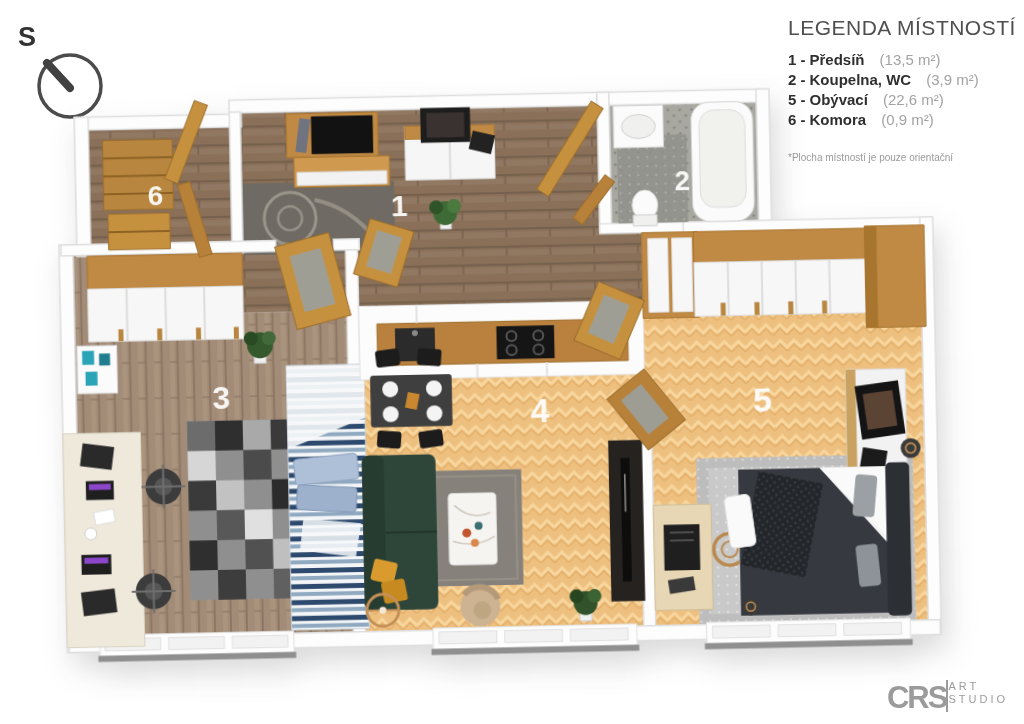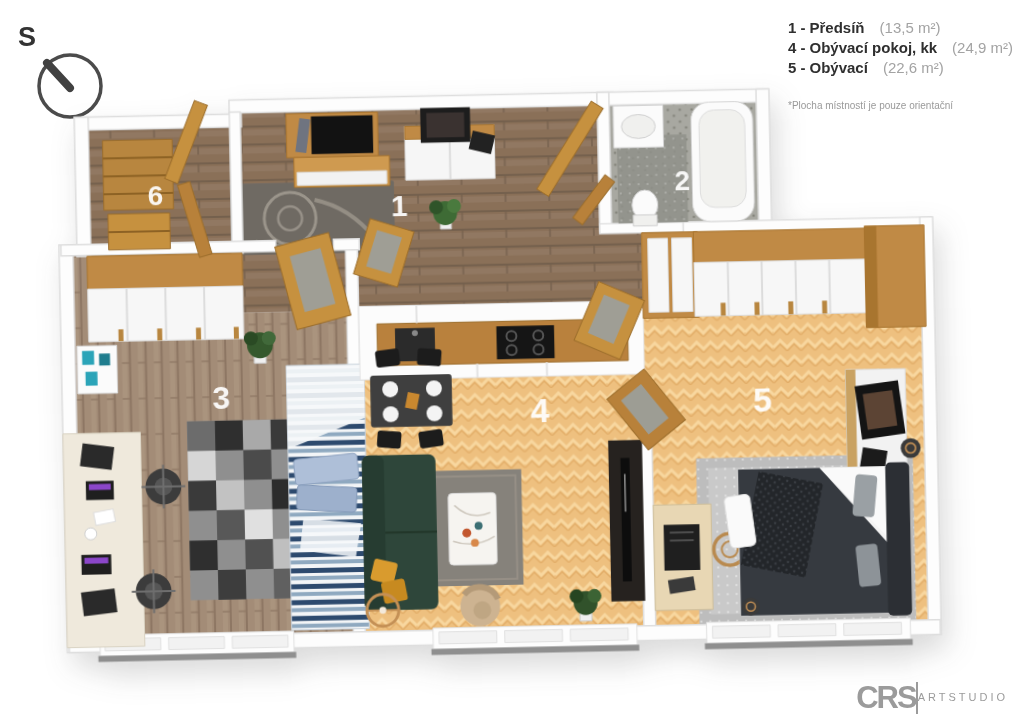--- a/index.html
+++ b/index.html
@@ -20,47 +20,51 @@
   .legend-item .area{color:#a3a3a3;margin-left:15px;font-weight:400;}
   .legend-footnote{margin-top:24px;font-size:10px;color:#9a9a9a;}
 
   
   .plan{position:absolute;left:50px;top:85px;width:905px;height:600px;
         transform:rotate(-1.2deg);
         filter:drop-shadow(6px 14px 14px rgba(40,40,40,.17));}
   .roomnum{font-family:"Liberation Sans","DejaVu Sans",sans-serif;font-weight:bold;fill:#ffffff;opacity:.93;}
 
   
-  .logo{position:absolute;right:16px;bottom:8px;display:flex;align-items:center;gap:0;color:#9b9b9b;}
+  .logo{position:absolute;right:16px;bottom:8px;display:flex;gap:0;color:#9b9b9b;}
   .logo .initials{font-size:31px;font-weight:bold;letter-spacing:-2px;}
   .logo .divider{width:2px;height:32px;background:#9b9b9b;}
-  .logo .words{display:flex;flex-direction:row;font-size:11px;letter-spacing:3px;line-height:1.2;}
+  .logo .words{display:flex;flex-direction:column;font-size:11px;letter-spacing:3px;line-height:1.2;}
 </style>
 </head>
 <body>
 
 <div class="stage">
 
   <div class="compass">
     <div class="north">S</div>
     <svg width="80" height="80" viewBox="0 0 80 80">
       <circle cx="42" cy="44" r="31" fill="none" stroke="#4b4b4b" stroke-width="3.5"></circle>
       <line x1="42" y1="46" x2="19" y2="21" stroke="#414141" stroke-width="8" stroke-linecap="round"></line>
     </svg>
   </div>
 
   <div class="legend">
+    <div class="legend-title">LEGENDA MÍSTNOSTÍ</div>
     <div class="legend-item">
       <span class="num">1 -</span><span class="name">Předsíň</span><span class="area">(13,5 m²)</span>
     </div>
     <div class="legend-item">
-      <span class="num">4 -</span><span class="name">Obývací pokoj, kk</span><span class="area">(24,9 m²)</span>
+      <span class="num">2 -</span><span class="name">Koupelna, WC</span><span class="area">(3,9 m²)</span>
     </div>
     <div class="legend-item">
       <span class="num">5 -</span><span class="name">Obývací</span><span class="area">(22,6 m²)</span>
+    </div>
+    <div class="legend-item">
+      <span class="num">6 -</span><span class="name">Komora</span><span class="area">(0,9 m²)</span>
     </div>
     <div class="legend-footnote">*Plocha místností je pouze orientační</div>
   </div>
 
   <svg class="plan" viewBox="0 0 910 600">
     <defs>
       <pattern id="herring" width="28" height="16" patternUnits="userSpaceOnUse">
         <rect width="28" height="16" fill="#eec07f"></rect>
         <path d="M0,12 L7,5 L14,12 L21,5 L28,12" stroke="#f8d79f" stroke-width="3" fill="none"></path>
         <path d="M0,16 L7,9 L14,16 L21,9 L28,16" stroke="#dda55e" stroke-width="1.4" fill="none" opacity=".7"></path>

